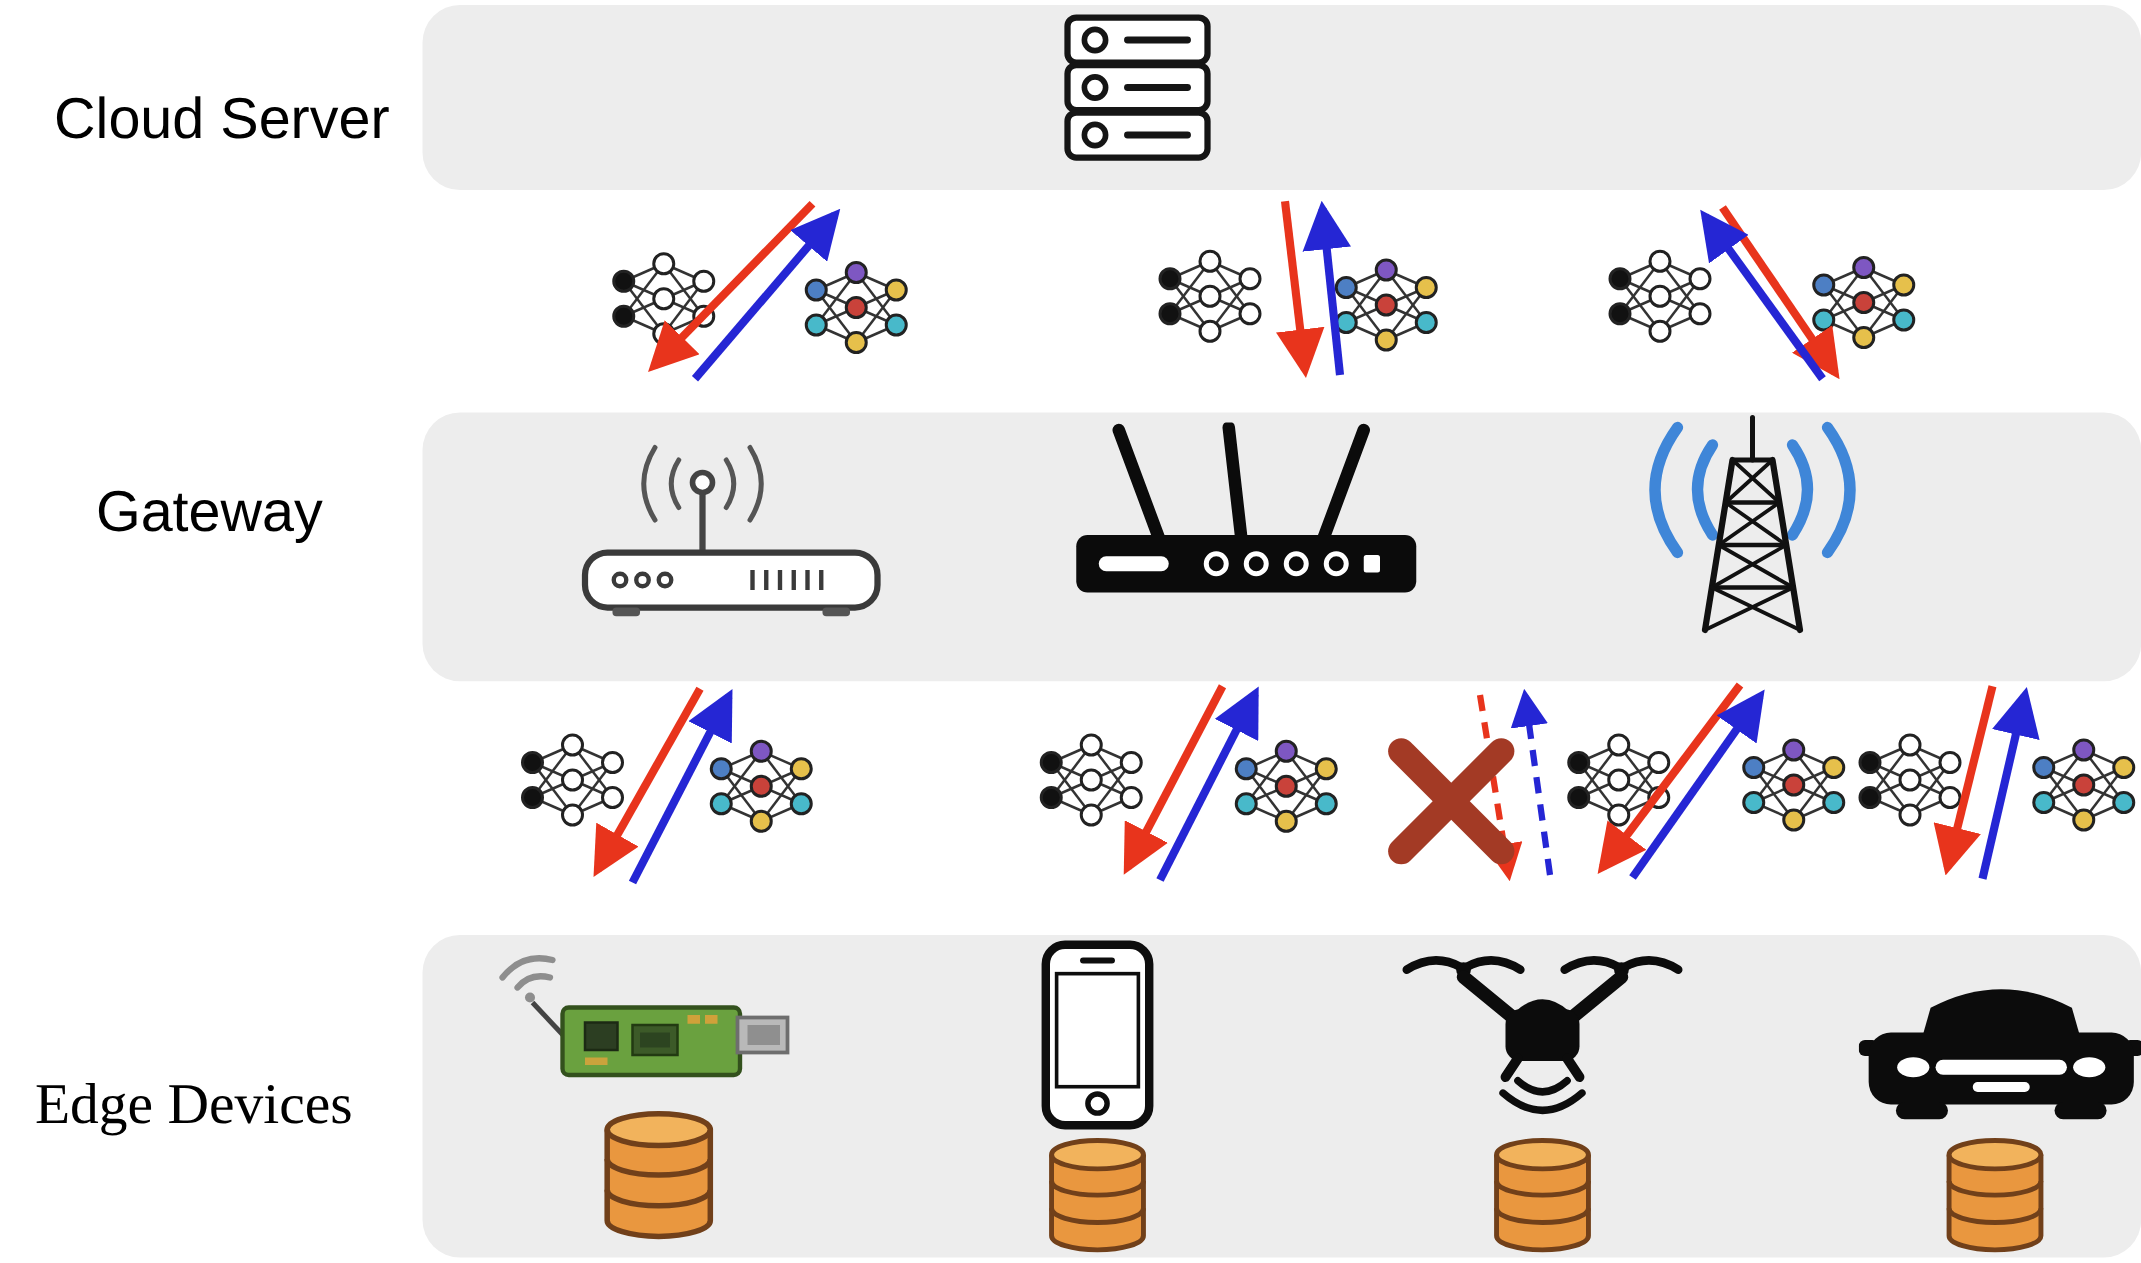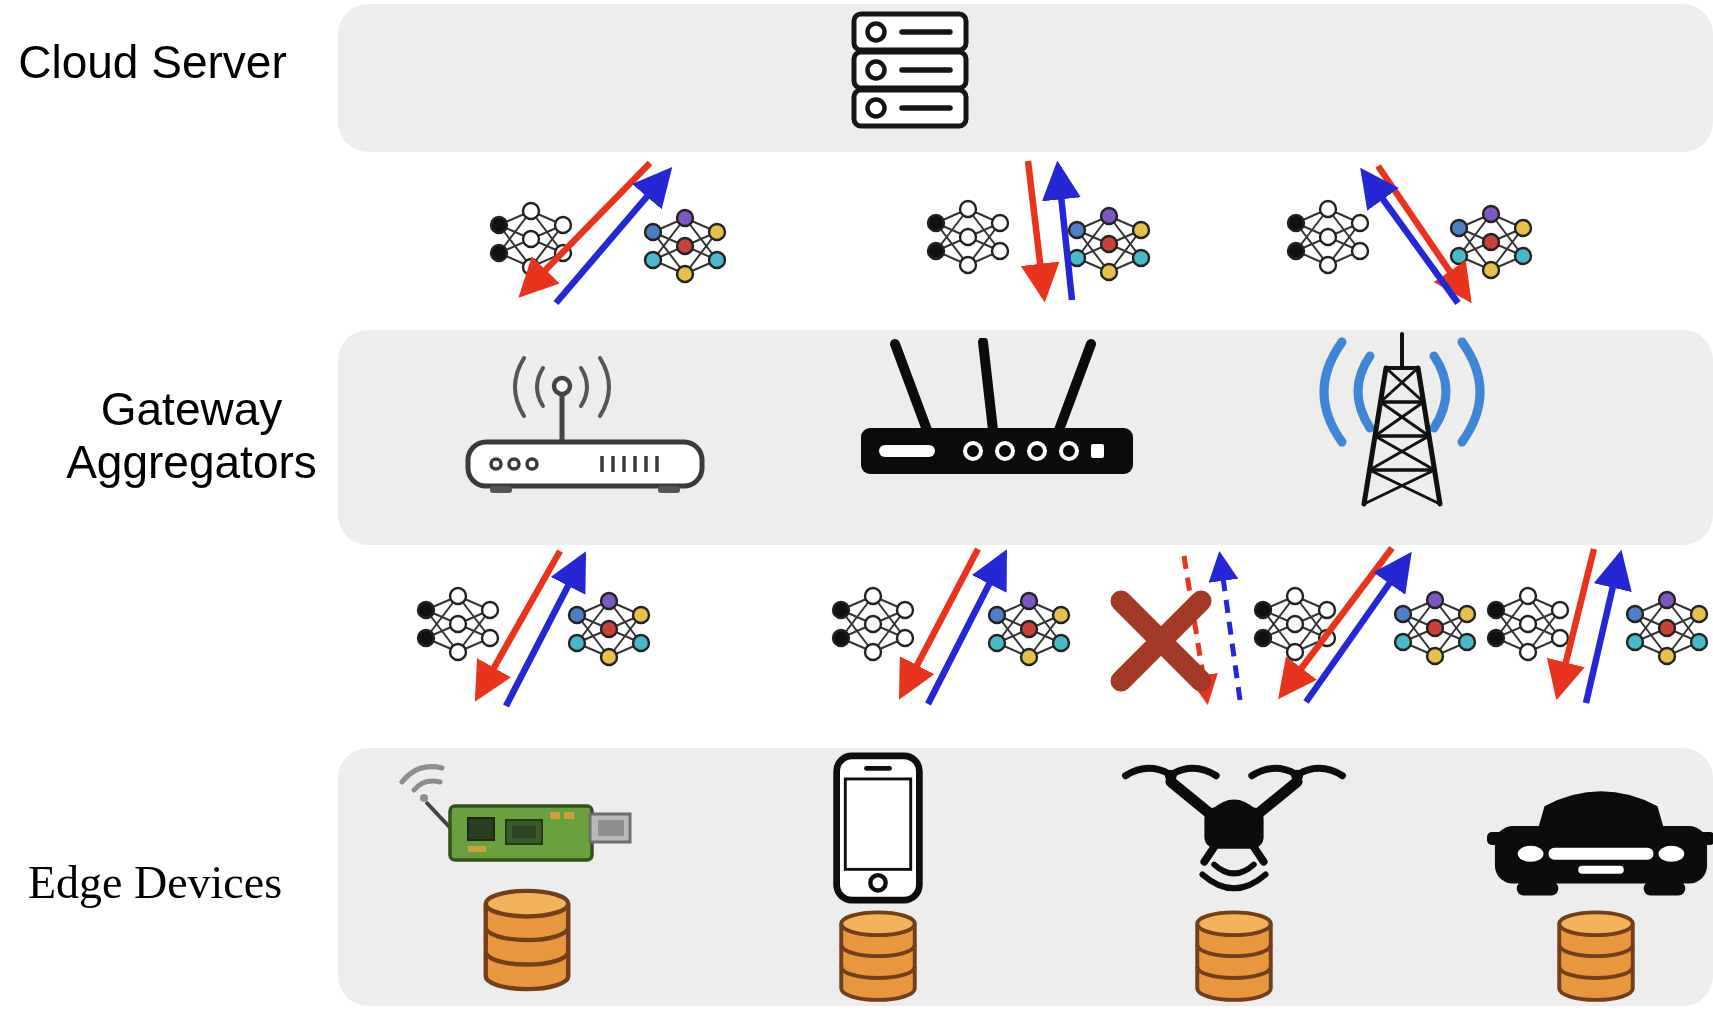--- a/index.html
+++ b/index.html
@@ -40,26 +40,25 @@
 </style>
 </head>
 <body>
 
 <div class="canvas">
 
   <div class="band" style="left:338px;top:4px;width:1375px;height:148px;"></div>
   <div class="band" style="left:338px;top:330px;width:1375px;height:215px;"></div>
   <div class="band" style="left:338px;top:748px;width:1375px;height:258px;"></div>
 
-  <div class="tier-label" style="left:0;top:36px;width:305px;">
+  <div class="tier-label" style="left:0;top:68px;width:305px;padding-left:25px;">
     <span class="line">Cloud Server</span>
   </div>
-  <div class="tier-label" style="left:0;top:383px;width:335px;padding-left:24px;">
+  <div class="tier-label" style="left:0;top:383px;width:335px;">
     <span class="line">Gateway</span>
-    <span class="line">Aggregators</span>
   </div>
   <div class="tier-label" style="left:0;top:856px;width:310px;font-family:Liberation Serif, serif;">
     <span class="line">Edge Devices</span>
   </div>
 
   <div class="icon" style="left:846px;top:6px;width:128px;height:128px;">
     <svg viewBox="0 0 128 128">
       <g stroke="#151515" fill="#ffffff" stroke-width="5">
         <rect x="8" y="8" width="112" height="36" rx="7"></rect>
         <rect x="8" y="46" width="112" height="36" rx="7"></rect>

